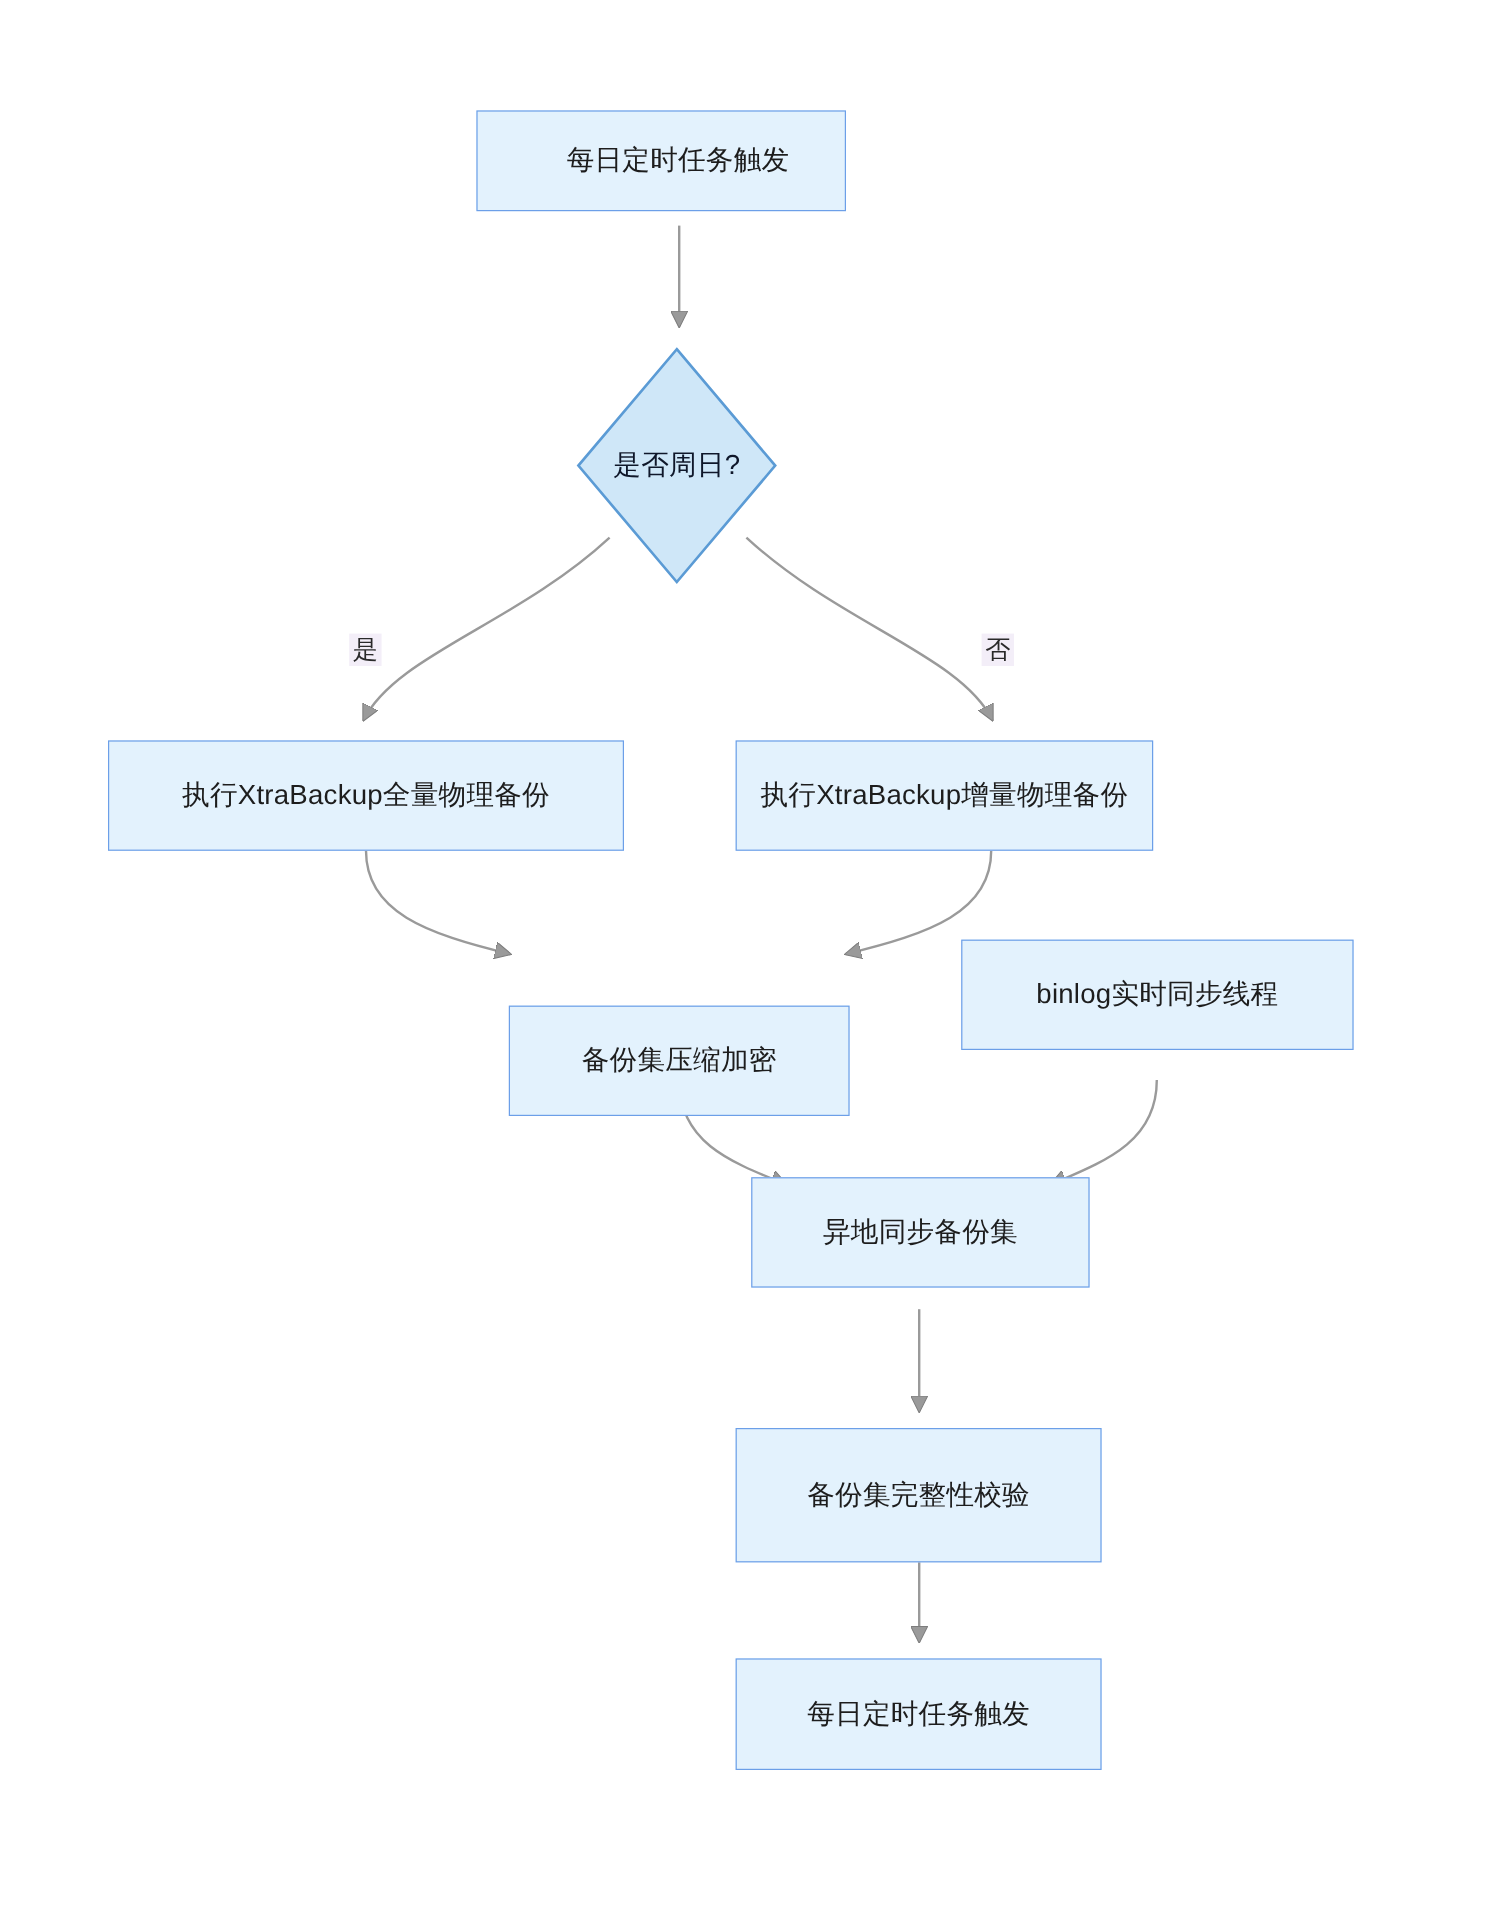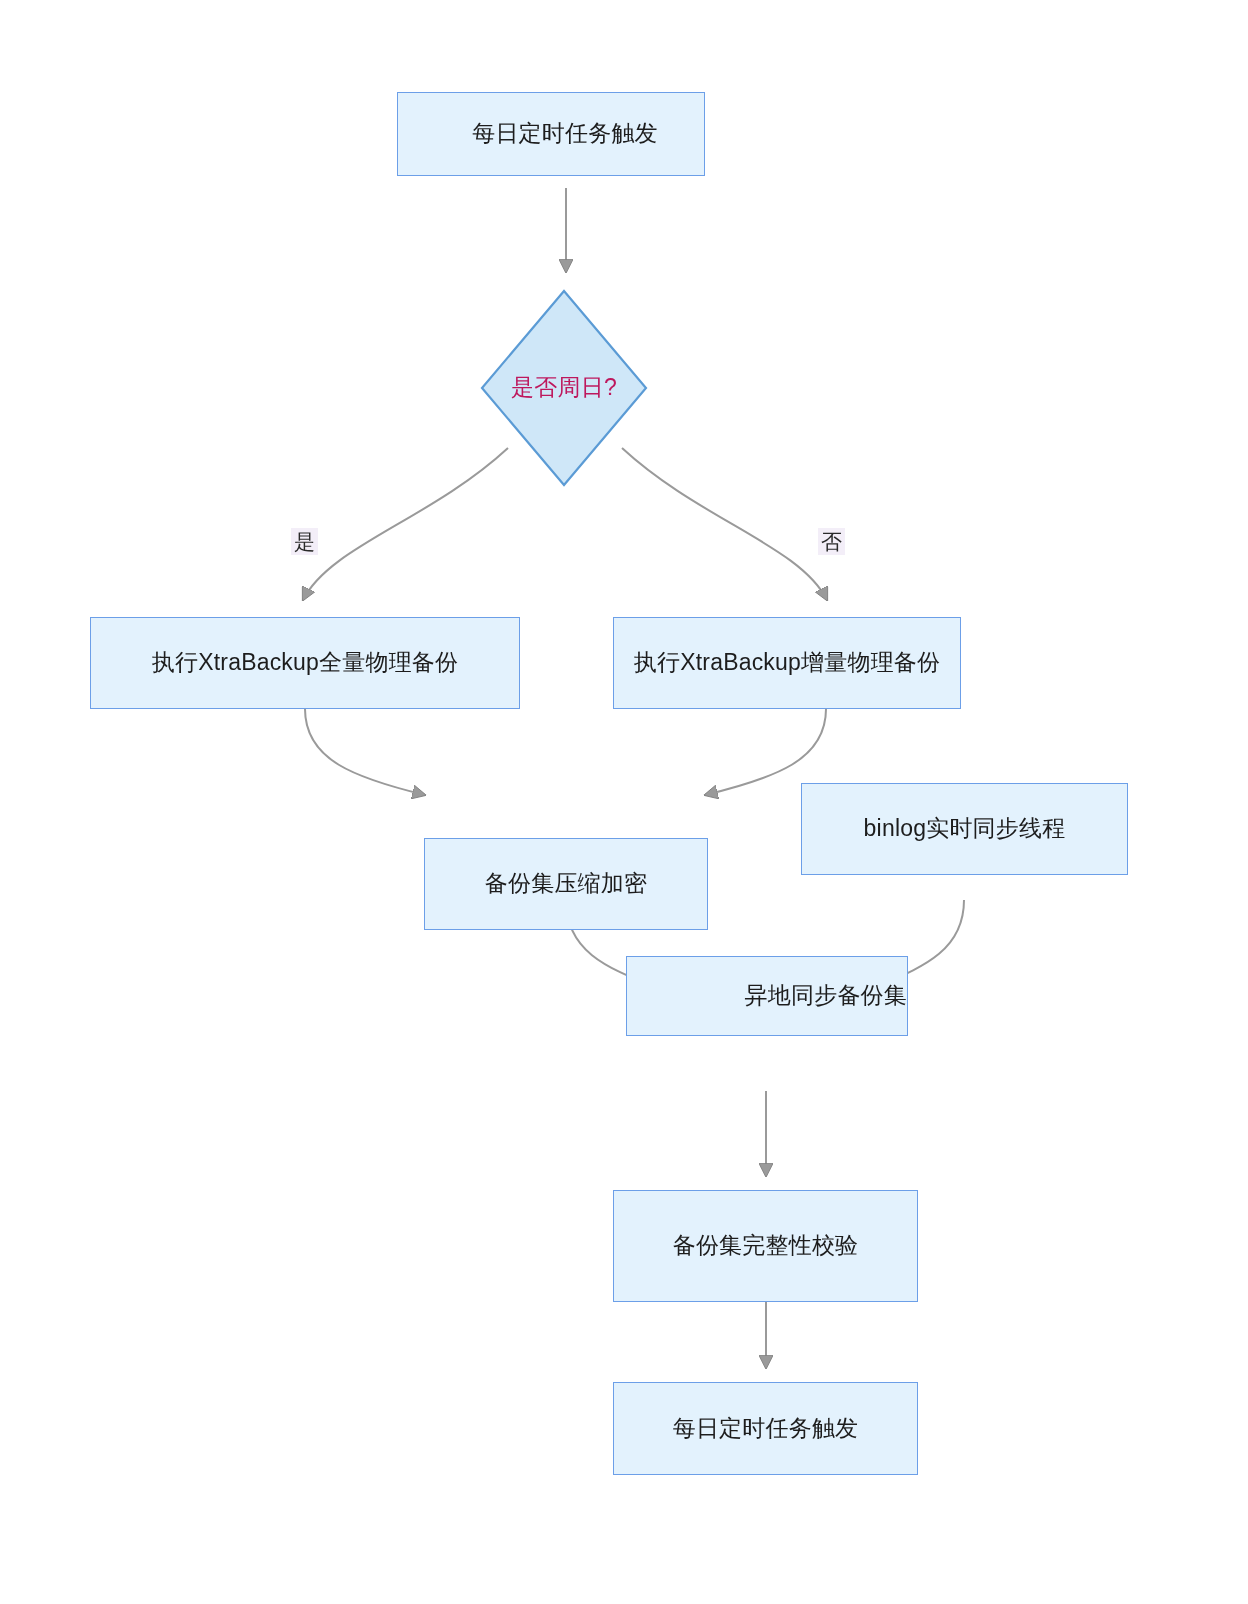--- a/index.html
+++ b/index.html
@@ -49,21 +49,21 @@
     position: absolute;
     left: 0;
     top: 0;
     width: 100%;
     height: 100%;
   }
   .diamond-label {
     position: relative;
     z-index: 2;
     font-size: 23px;
-    color: #be185d;
+    color: #0f172a;
   }
   .edge-label {
     position: absolute;
     background: #f3eef8;
     color: #2a2a2a;
     font-size: 21px;
     line-height: 1.2;
     padding: 1px 3px;
     white-space: nowrap;
   }
@@ -119,21 +119,21 @@
   </div>
 
   <div class="node" style="left:424px; top:808px; width:284px; height:92px;margin-top:30px;">
     <span>备份集压缩加密</span>
   </div>
 
   <div class="node" style="left:801px; top:783px; width:327px; height:92px;">
     <span>binlog实时同步线程</span>
   </div>
 
-  <div class="node" style="left:626px; top:956px; width:282px; height:80px;justify-content:flex-end;">
+  <div class="node" style="left:626px; top:981px; width:282px; height:92px;">
     <span>异地同步备份集</span>
   </div>
 
   <div class="node" style="left:613px; top:1190px; width:305px; height:112px;justify-content:center;">
     <span>备份集完整性校验</span>
   </div>
 
   <div class="node" style="left:613px; top:1382px; width:305px; height:93px;">
     <span>每日定时任务触发</span>
   </div>

